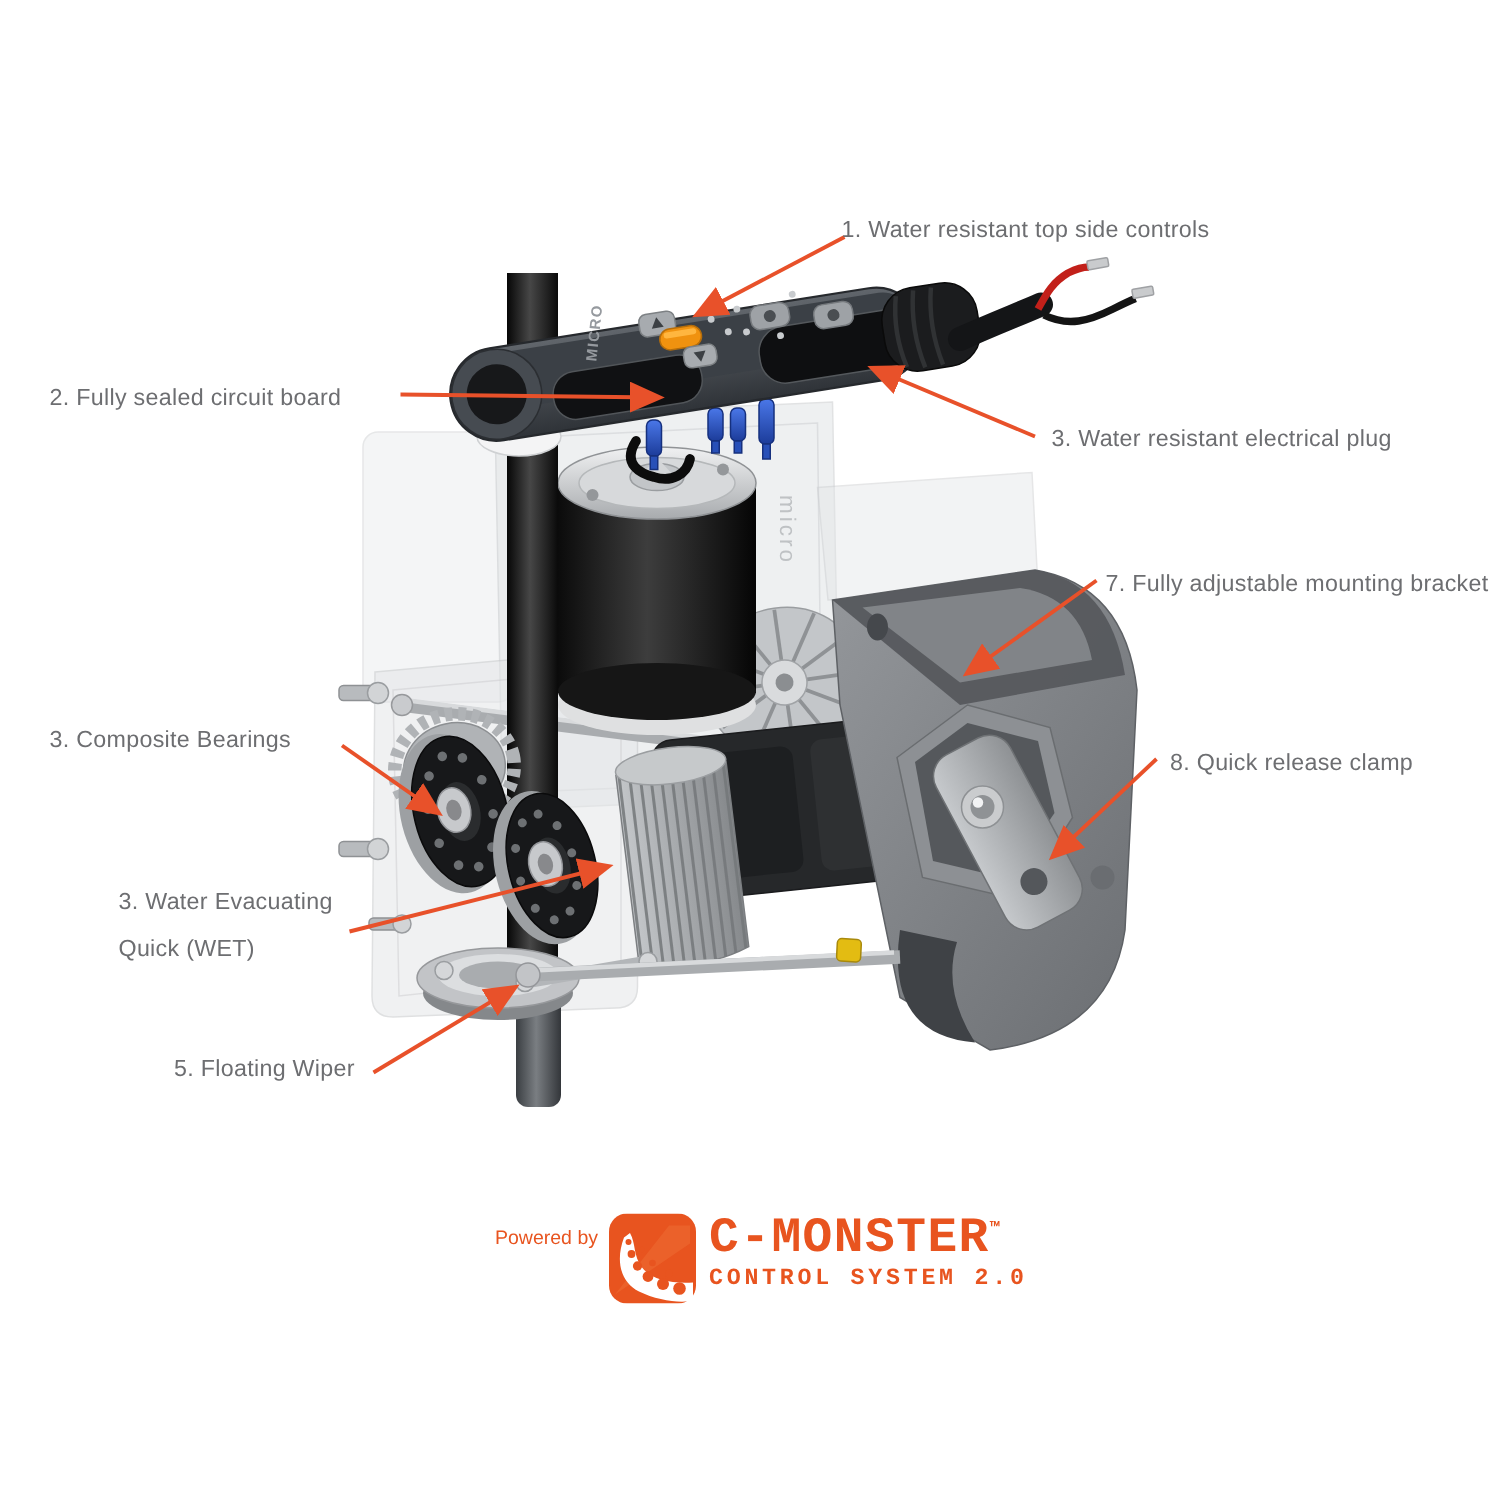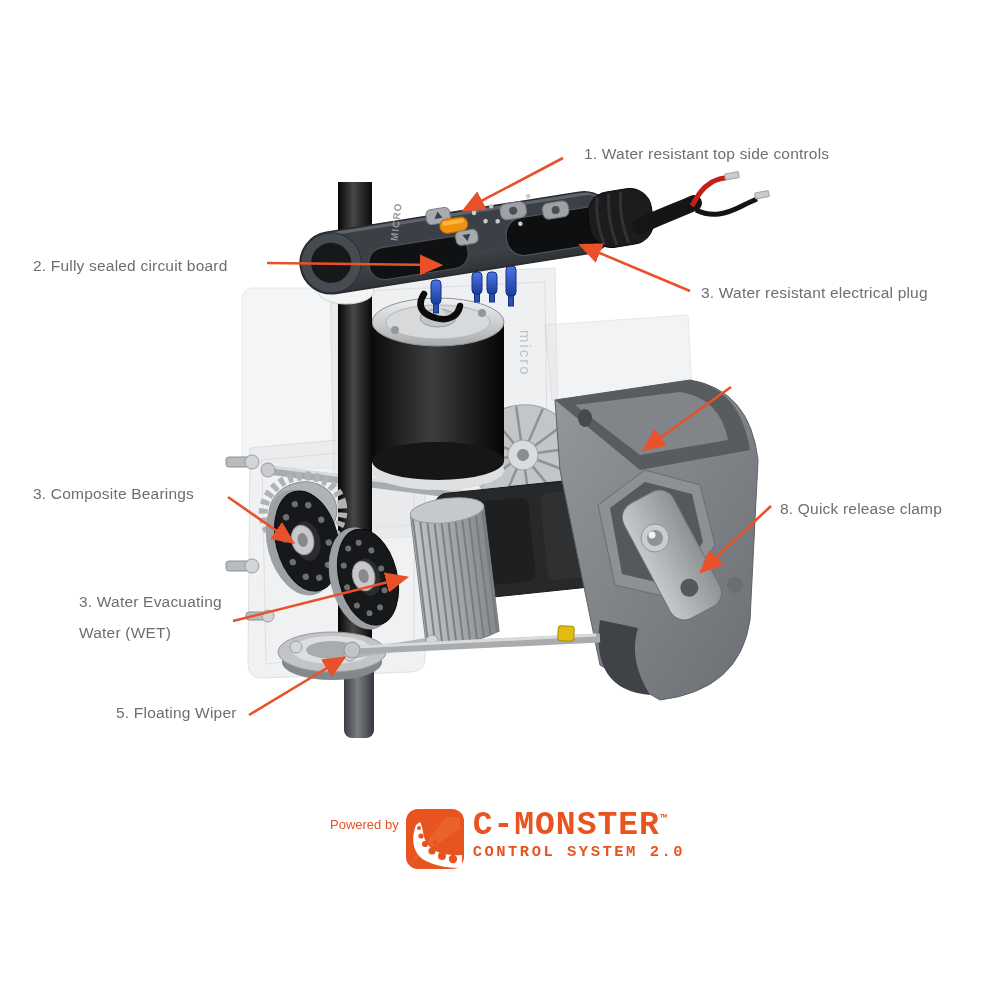--- a/index.html
+++ b/index.html
@@ -10,21 +10,21 @@
   html,body{margin:0;padding:0;background:#ffffff;}
   .canvas{
     position:relative;width:1000px;height:1000px;background:#ffffff;overflow:hidden;
     font-family:"Liberation Sans", sans-serif;
   }
   .illustration{position:absolute;left:0;top:0;}
   .callout{
     position:absolute;color:var(--label_text);font-size:15.5px;letter-spacing:.2px;
     white-space:nowrap;line-height:31px;
   }
-  .c1{left:584px;top:138px}
+  .c1{left:561px;top:138px}
   .c2{left:33px;top:250px}
   .c3{left:33px;top:478px}
   .c4{left:79px;top:586px}
   .c5{left:116px;top:697px}
   .c6{left:701px;top:277px}
   .c7{left:737px;top:374px}
   .c8{left:780px;top:493px}
   .logo-row{position:absolute;left:330px;top:809px;display:flex;align-items:flex-start;color:var(--logo_orange);}
   .powered-by{font-size:13px;margin-top:8px;margin-right:7px;font-weight:normal;}
   .logo-text-block{margin-left:9px;font-family:Liberation Mono, monospace;}
@@ -339,24 +339,25 @@
       <line class="arrow-line" marker-end="url(#ah)" x1="731" y1="387" x2="646" y2="448"></line>
       <line class="arrow-line" marker-end="url(#ah)" x1="771" y1="506" x2="703" y2="570"></line>
     </g>
   </svg>
 
   <div class="callout c1"><span>1. Water resistant top side controls</span></div>
   <div class="callout c2"><span>2. Fully sealed circuit board</span></div>
   <div class="callout c3"><span>3. Composite Bearings</span></div>
   <div class="callout c4">
     <div>3. Water Evacuating</div>
-    <div>Water (WET)</div>
+    <div>Quick (WET)</div>
   </div>
   <div class="callout c5"><span>5. Floating Wiper</span></div>
   <div class="callout c6"><span>3. Water resistant electrical plug</span></div>
+  <div class="callout c7"><span>7. Fully adjustable mounting bracket</span></div>
   <div class="callout c8"><span>8. Quick release clamp</span></div>
 
   <div class="logo-row">
     <span class="powered-by">Powered by</span>
     <svg class="logo-icon" width="58" height="60" viewBox="0 0 58 60">
       <rect x="0" y="0" width="58" height="60" rx="12" fill="#e8541f"></rect>
       <path d="M4,54 L40,8 L54,8 L54,20 Z" fill="#f07038" opacity="0.45"></path>
       <path d="M10,16 C4,32 8,46 20,52 C32,58 48,60 56,58 L56,46 C42,47 28,44 22,36 C16,28 18,20 14,13 Z" fill="#ffffff"></path>
       <g fill="#e8541f">
         <circle cx="13" cy="19" r="2"></circle>

